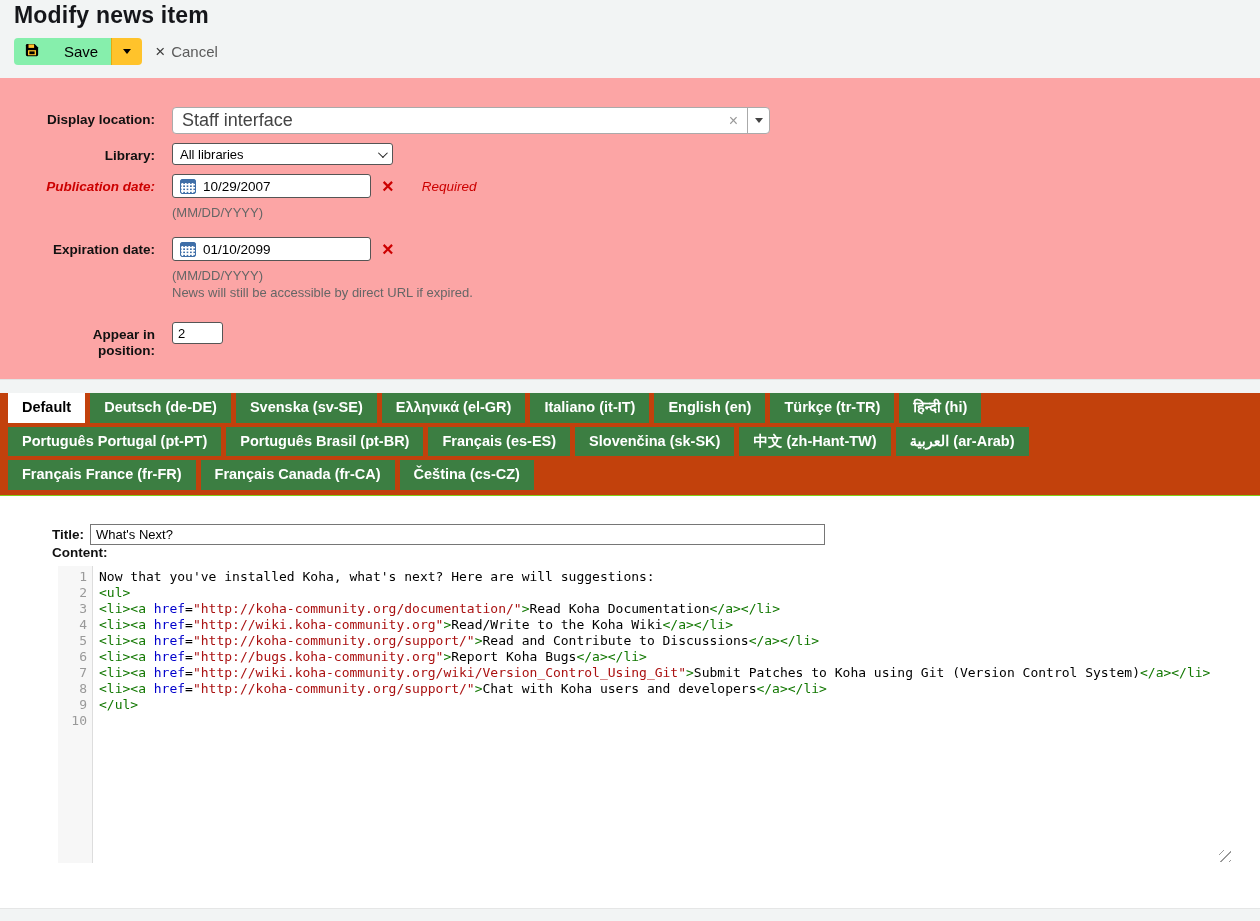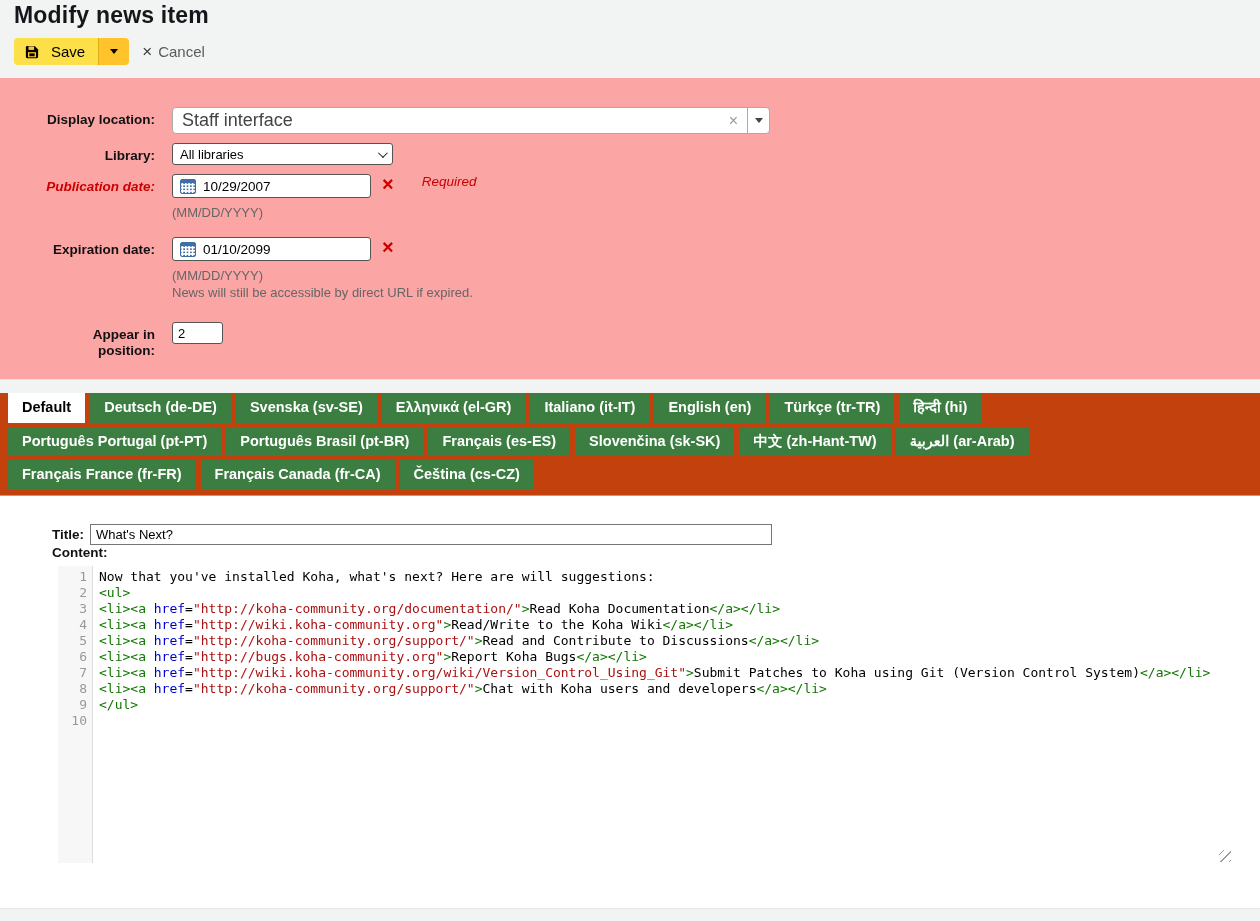--- a/index.html
+++ b/index.html
@@ -12,22 +12,22 @@
     font-size: 13px;
     color: #111;
   }
 
   
   .topbar { background:#f2f4f4; padding: 1px 0 13px 0; }
   .topbar h1 { font-size: 23px; font-weight: bold; color:#15161a; padding: 1px 14px 9px 14px; letter-spacing: .2px; }
   .toolbar { padding: 0 14px; display:flex; align-items:center; }
   .btn-group { display:inline-flex; border-radius:4px; overflow:hidden; }
   .btn-save {
-    display:flex; align-items:center; gap:12px;
-    background:#fde047; border:none; cursor:pointer;
+    display:flex; gap:25px;
+    background:#86efac; border:none; cursor:pointer;
     padding: 5px 13px 5px 11px; font-size:15px; color:#000;
     font-family: "Liberation Sans", sans-serif;
     border-right: 1px solid #e2ab12;
   }
   .btn-caret {
     background:#ffc32b; border:none; cursor:pointer;
     padding: 5px 11px; display:flex; align-items:center;
   }
   .caret-down { width:0; height:0; border-left:4px solid transparent; border-right:4px solid transparent; border-top:5px solid #000; }
   .cancel-link { margin-left: 13px; display:inline-flex; align-items:center; gap:6px; color:#5b5b5b; font-size:15px; text-decoration:none; cursor:pointer; }
@@ -51,21 +51,21 @@
   .sel2-clear { color:#999; font-size:16px; padding:0 9px; cursor:pointer; line-height:1; }
   .sel2-arrow-box { width:22px; align-self:stretch; border-left:1px solid #aaa; display:flex; align-items:center; justify-content:center; cursor:pointer; }
   .sel2-arrow { width:0; height:0; border-left:4px solid transparent; border-right:4px solid transparent; border-top:5px solid #444; }
 
   
   .select-box { width:221px; height:22px; border:1px solid #555; border-radius:3px; background:#fff; display:flex; align-items:center; padding:0 7px; cursor:pointer; }
   .select-box .sel-value { flex:1; font-size:13px; color:#000; }
   .chevron { width:7px; height:7px; border-right:1.6px solid #222; border-bottom:1.6px solid #222; transform:rotate(45deg) translateY(-2px); }
 
   
-  .date-line { display:flex; }
+  .date-line { display:flex; align-items:center; }
   .date-input { width:199px; height:24px; border:1px solid #555; border-radius:3px; background:#fff; display:flex; align-items:center; gap:7px; padding:0 7px; }
   .cal-icon {
     width:16px; height:15px; flex:0 0 auto;
     border:1px solid #3f6fa8; border-radius:2px;
     background-image:
       linear-gradient(#3f6fa8 0 3px, transparent 3px),
       radial-gradient(#3f6fa8 0.9px, transparent 1.1px);
     background-size: 100% 100%, 3.4px 3.2px;
     background-position: 0 0, 1.4px 4.6px;
     background-repeat: no-repeat, repeat;
@@ -86,21 +86,21 @@
   .lang-tab {
     background:#3c7e42; color:#fff; font-weight:bold; font-size:14.5px;
     padding:6px 14px; cursor:pointer; white-space:nowrap; line-height:1.2;
   }
   .lang-tab.active { background:#fff; color:#000; }
 
   
   .content-panel { padding: 28px 28px 0 52px; background:#fff; }
   .title-row { display:flex; align-items:center; }
   .title-label { font-weight:bold; font-size:13.5px; margin-right:6px; }
-  .title-input { width:682px; height:21px; border:1px solid #767676; padding:1px 5px; font-size:13px; font-family:"Liberation Sans",sans-serif; outline:none; }
+  .title-input { width:735px; height:21px; border:1px solid #767676; padding:1px 5px; font-size:13px; font-family:"Liberation Sans",sans-serif; outline:none; }
   .content-label { font-weight:bold; font-size:13.5px; margin-top:0; }
 
   .code-editor { position:relative; margin:6px 0 0 6px; width:1174px; height:297px; display:flex; background:#fff; font-family:"DejaVu Sans Mono", monospace; font-size:13px; line-height:16.1px; }
   .gutter { width:35px; background:#f7f7f7; border-right:1px solid #ddd; padding:3px 5px 0 0; flex:0 0 auto; }
   .ln { text-align:right; color:#999; }
   .code-area { flex:1; padding:3px 0 0 6px; overflow:hidden; cursor:text; }
   .cl { white-space:pre; min-height:16.1px; }
   .tk-plain { color:#000; }
   .tk-tag { color:#117700; }
   .tk-attr { color:#0000cc; }

